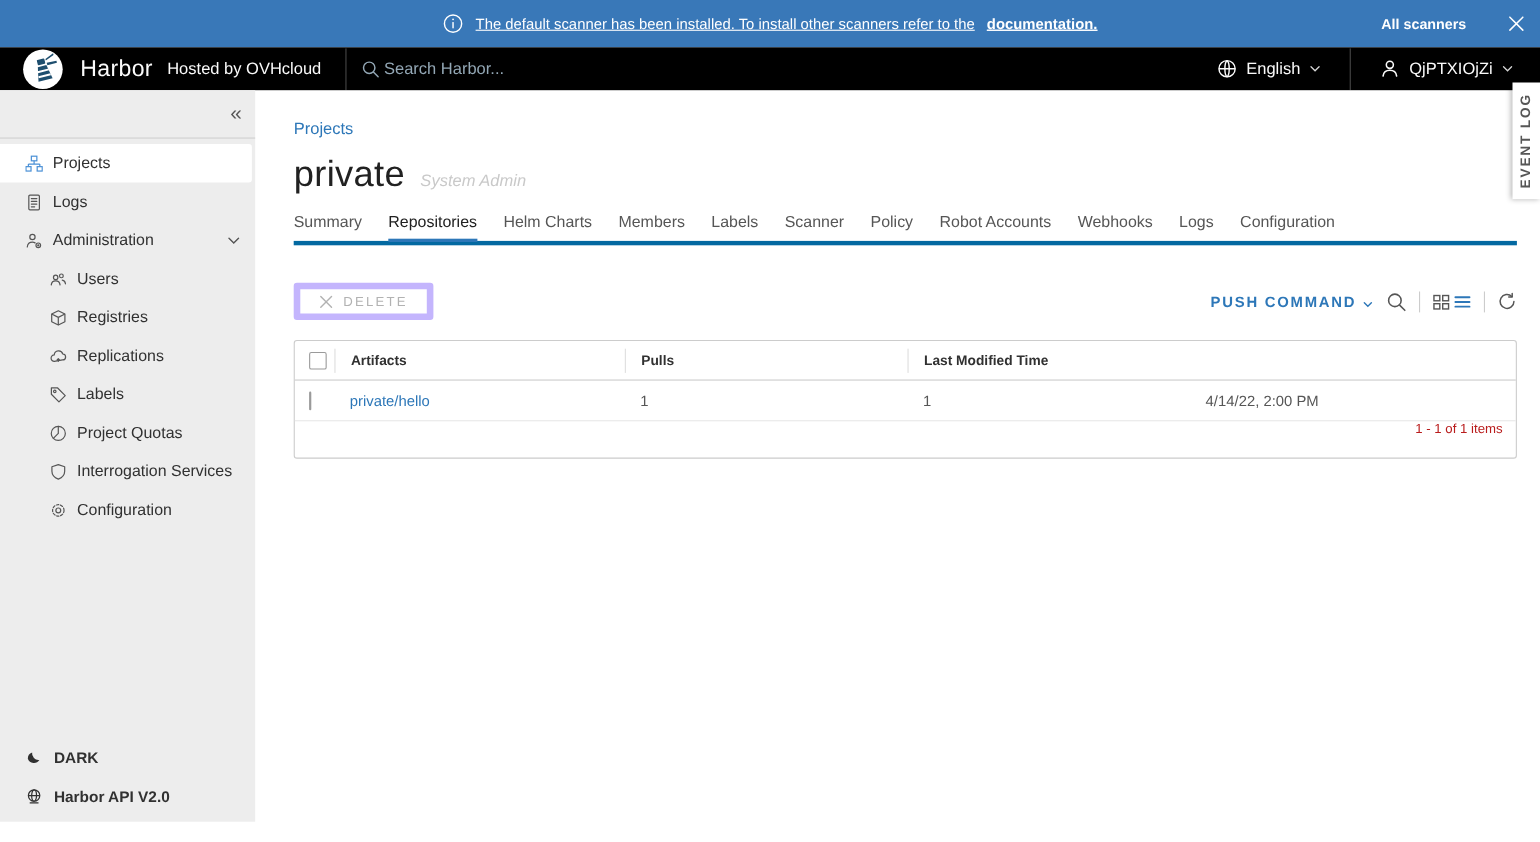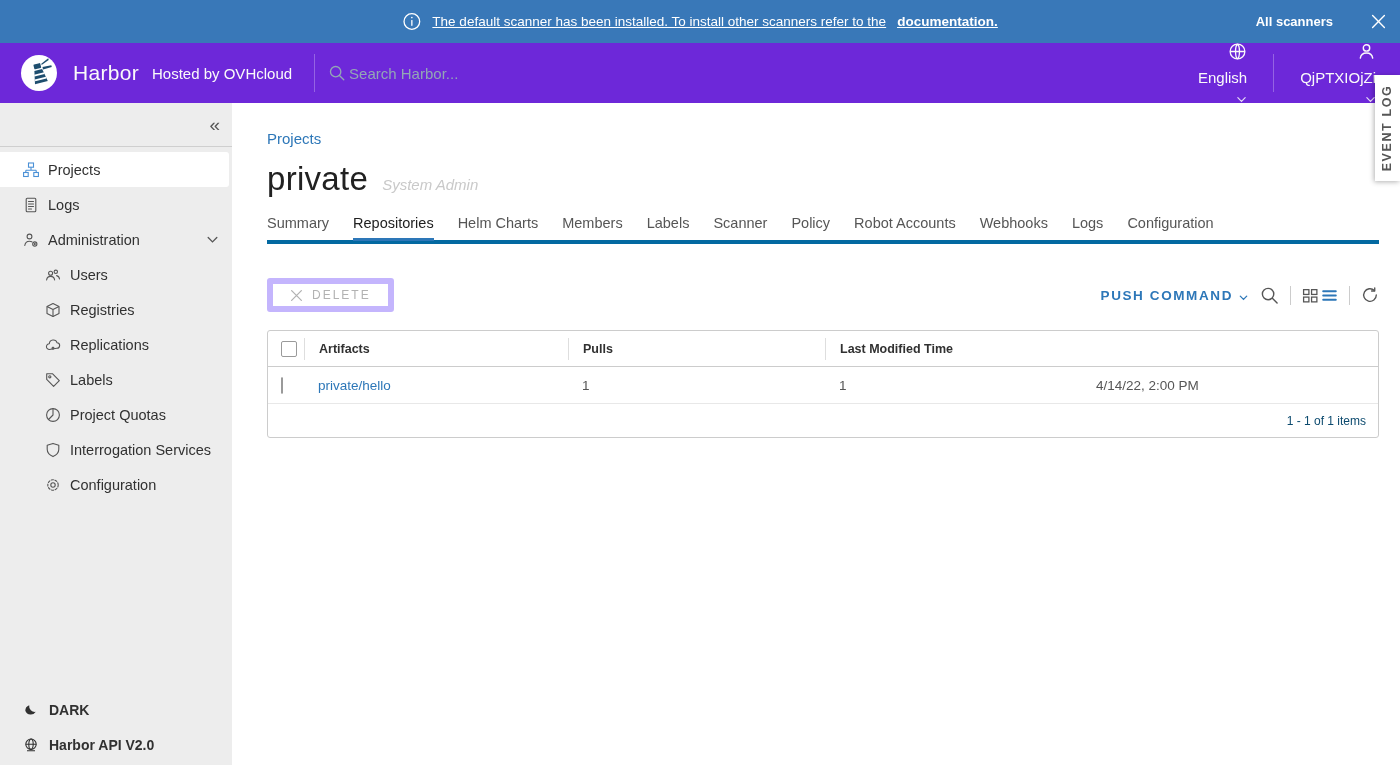--- a/index.html
+++ b/index.html
@@ -12,32 +12,32 @@
             display:flex; align-items:center; }
   .banner-center { position:absolute; left:50%; transform:translateX(-50%);
                    display:flex; align-items:center; gap:11px; white-space:nowrap;
                    font-size:13.5px;text-decoration:underline; }
   .banner-link { font-weight:bold; text-decoration:underline; cursor:pointer; }
   .banner-right { position:absolute; right:14px; display:flex; align-items:center; gap:38px; }
   .all-scanners { font-weight:bold; font-size:13px; cursor:pointer; }
   .banner-close { cursor:pointer; color:#fff; }
 
   
-  .header { height:60px; background:#6d28d9; color:#fafafa; display:flex;
+  .header { height:39px; background:#000000; color:#fafafa; display:flex;
             align-items:center; padding-left:20px; position:relative; }
   .logo { width:38px; height:38px; flex-shrink:0; cursor:pointer; }
   .brand { font-size:21px; margin-left:15px; letter-spacing:.3px; cursor:pointer; }
   .hosted { font-size:15px; margin-left:13px; }
   .hdr-divider { width:1px; height:38px; background:rgba(255,255,255,.28); margin:0 13px 0 22px; }
   .search-box { display:flex; align-items:center; gap:3px; color:#93a7b5; }
   .search-input { background:transparent; border:none; outline:none; color:#fff;
                   font-size:15px; width:230px; font-family:inherit; }
   .search-input::placeholder { color:#93a7b5; }
   .header-right { margin-left:auto; display:flex; align-items:center; margin-right:24px; font-size:15px; }
-  .hdr-item { display:flex; align-items:flex-end; gap:8px; cursor:pointer;flex-direction:column; }
+  .hdr-item { display:flex; align-items:center; gap:8px; cursor:pointer; }
   .hdr-divider2 { width:1px; height:38px; background:rgba(255,255,255,.28); margin:0 26px; }
   .chev { opacity:.85; }
 
   
   .event-log { position:fixed; top:75px; right:0; width:25px; height:106px; background:#fff;
                box-shadow:-1px 1px 5px rgba(0,0,0,.3); z-index:60; display:flex;
                align-items:center; justify-content:center; cursor:pointer; }
   .event-log span { transform:rotate(-90deg); white-space:nowrap; font-size:12.5px;
                     font-weight:600; color:#565656; letter-spacing:1.6px; }
 
@@ -89,22 +89,22 @@
   .thead { height:36px; border-bottom:1px solid #ccc; }
   .th { font-size:12.5px; font-weight:bold; color:#313131; padding-left:14px; display:flex;
         align-items:center; height:22px; border-left:1px solid #dedede; }
   .th-check { border-left:none; }
   .funnel { margin-left:auto; margin-right:14px; color:#9a9a9a; cursor:pointer; }
   .trow { height:37px; font-size:13.5px; color:#565656; border-bottom:1px solid #e8e8e8; }
   .td { padding-left:14px; }
   .checkbox { width:16px; height:16px; border:1px solid #9a9a9a; border-radius:2px;
               background:#fff; margin-left:13px; cursor:pointer; }
   .repo-link { color:#2d77b8; cursor:pointer; }
-  .tfoot { height:33px; display:flex; align-items:center; justify-content:flex-end;
-           padding-right:12px; font-size:12px; color:#0c4a6e; }
+  .tfoot { height:33px; display:flex; justify-content:flex-end;
+           padding-right:12px; font-size:12px; color:#b91c1c; }
 </style>
 </head>
 <body>
 
 <div class="banner">
   <div class="banner-center">
     <span>
       <svg width="19" height="19" viewBox="0 0 16 16" fill="none" stroke="currentColor" stroke-width="1.1">
         <circle cx="8" cy="8" r="6.6"></circle>
           <path d="M8 7.2v4" stroke-linecap="round"></path>

